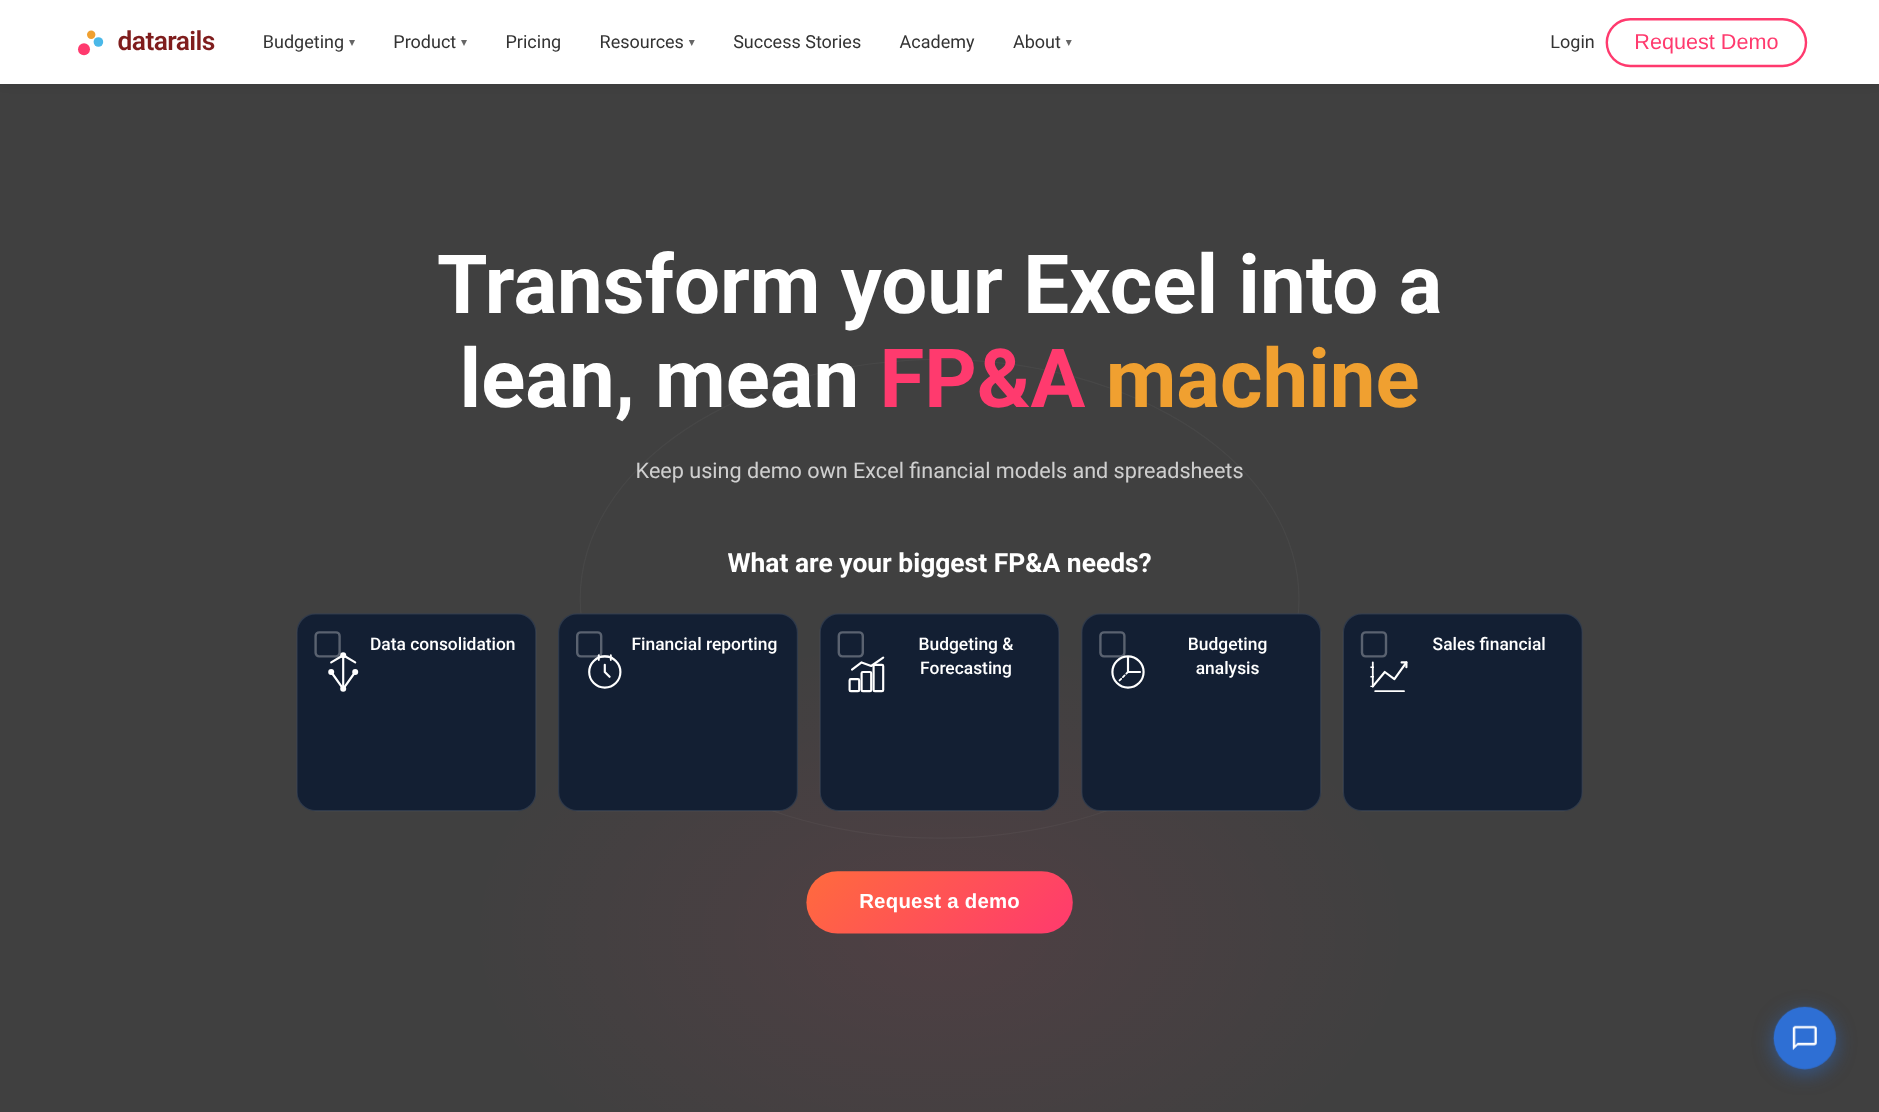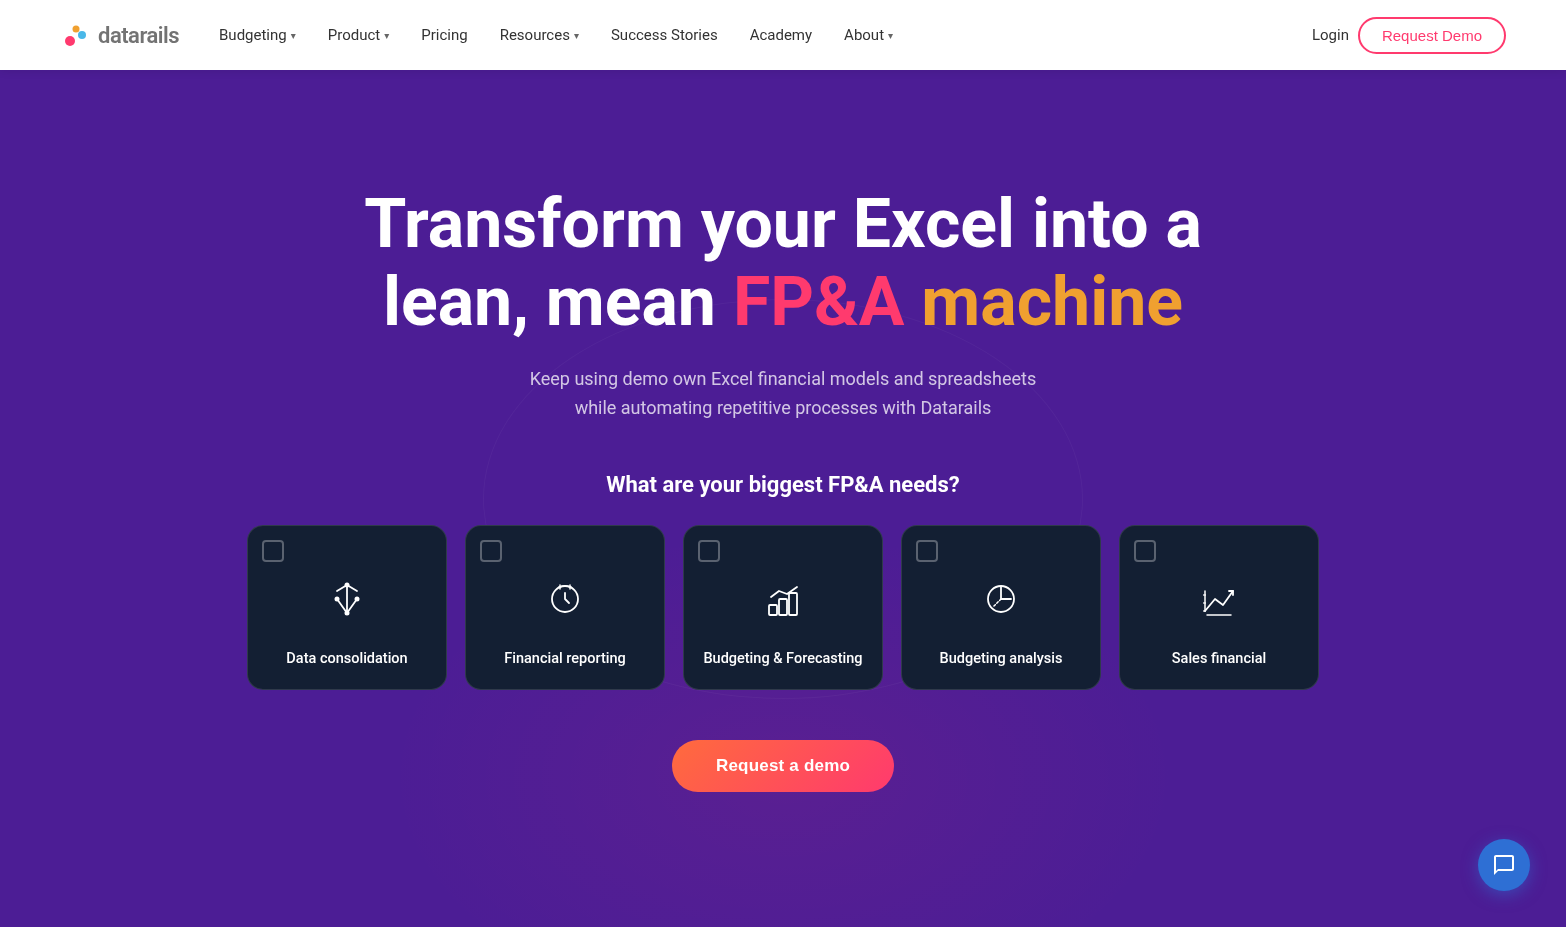--- a/index.html
+++ b/index.html
@@ -59,21 +59,21 @@
       gap: 6px;
       margin-right: 40px;
     }
     .logo-icon {
       width: 32px;
       height: 32px;
     }
     .logo-text {
       font-size: 22px;
       font-weight: 600;
-      color: #737373;
+      color: #7f1d1d;
       letter-spacing: -0.5px;
     }
     .nav-links {
       display: flex;
       align-items: center;
       gap: 32px;
       flex: 1;
     }
     .nav-item {
       font-size: 15px;
@@ -98,30 +98,30 @@
       font-size: 15px;
       color: #333;
       cursor: pointer;
     }
     .request-demo-btn {
       background: transparent;
       border: 2px solid #ff3a6e;
       color: #ff3a6e;
       border-radius: 24px;
       padding: 8px 22px;
-      font-size: 15px;
+      font-size: 18px;
       font-weight: 500;
       cursor: pointer;
     }
 
     
     .hero {
       position: relative;
       z-index: 5;
-      background: #4c1d95;
+      background: #404040;
       min-height: calc(927px - 70px);
       display: flex;
       flex-direction: column;
       align-items: center;
       justify-content: center;
       padding: 60px 20px 80px;
       text-align: center;
       overflow: hidden;
     }
 
@@ -195,21 +195,21 @@
       position: relative;
       z-index: 2;
     }
     .card {
       background: #131f33;
       border: 1.5px solid rgba(255,255,255,0.12);
       border-radius: 16px;
       width: 200px;
       min-height: 165px;
       display: flex;
-      flex-direction: column;
+      flex-direction: row;
       align-items: flex-start;
       justify-content: space-between;
       padding: 16px;
       cursor: pointer;
       position: relative;
       transition: border-color 0.2s;
     }
     .card-checkbox {
       width: 22px;
       height: 22px;
@@ -338,21 +338,20 @@
   <div class="hero-glow"></div>
   <div class="hero-glow2"></div>
 
   <h1 class="hero-title">
     <span>Transform your Excel into a</span><br>
     <span>lean, mean </span><span class="hero-title-gradient-pink">FP&amp;A</span><span> </span><span class="hero-title-gradient-orange">machine</span>
   </h1>
 
   <p class="hero-subtitle">
     <span>Keep using demo own Excel financial models and spreadsheets</span><br>
-    <span>while automating repetitive processes with Datarails</span>
   </p>
 
   <div class="fpa-question">What are your biggest FP&amp;A needs?</div>
 
   <div class="cards-row">
 
     <div class="card">
       <div class="card-checkbox"></div>
       <div class="card-icon-area">
         <svg class="icon-svg" viewBox="0 0 44 44" fill="none" xmlns="http://www.w3.org/2000/svg">

